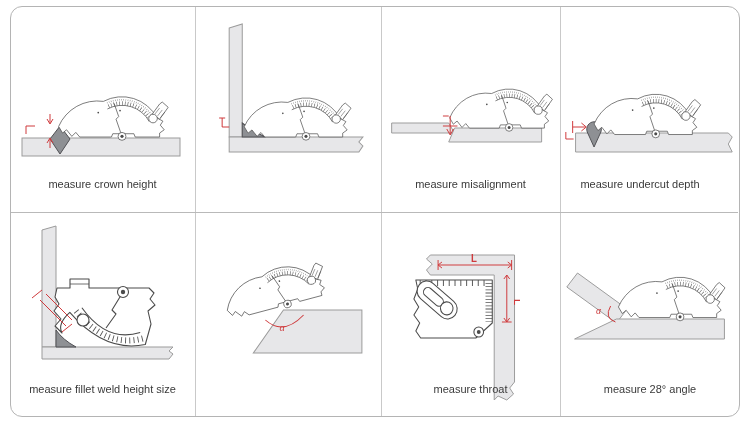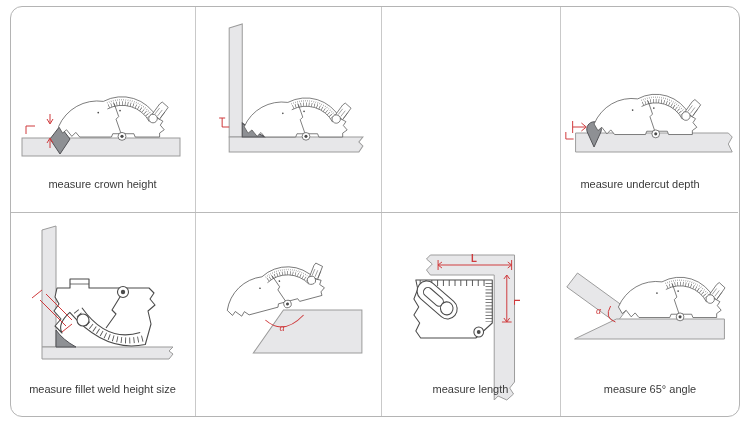--- a/index.html
+++ b/index.html
@@ -71,20 +71,34 @@
       <path d="M47,117 L47,131 L70,131 Q55,124 47,117 Z" fill="#8e9094" stroke="#515155"></path>
       <g transform="translate(46.4,68.9) scale(0.64)">
           <use href="#gauge"></use>
         </g>
       <g stroke="#cf3a3c" stroke-width="1" fill="none">
         <path d="M27,112 v9 M27,121 h7 M24,112 h6"></path>
       </g>
     </svg>
   </div>
 
+  <div class="panel" style="left:381px;top:6px;width:179px;height:206px">
+    <svg width="179" height="206" viewBox="0 0 185 206" preserveAspectRatio="none">
+      <polygon points="11,117 70,117 76,127 11,127" fill="#e7e7e9" stroke="#9b9b9b"></polygon>
+      <polygon points="76,122 166,122 166,136 70,136" fill="#e7e7e9" stroke="#9b9b9b"></polygon>
+      <g transform="translate(68.4,60) scale(0.64)">
+          <use href="#gauge"></use>
+        </g>
+      <g stroke="#cf3a3c" stroke-width="1" fill="none">
+        <path d="M64,120 H79 M71.5,110 V128 M64,110 H70"></path>
+        <path d="M68,123 L71.5,129 L75,123"></path>
+      </g>
+    </svg>
+    <div class="caption cap-r1">measure misalignment</div>
+  </div>
 
   <div class="panel" style="left:560px;top:6px;width:160px;height:206px">
     <svg width="180" height="206" viewBox="0 0 185 206" preserveAspectRatio="none">
       <polygon points="16,127 173,127 177,131 173,138 177,146 16,146" fill="#e7e7e9" stroke="#9b9b9b"></polygon>
       <path d="M28,126 A7.5 7.5 0 1 1 42,126 L35,141 Z" fill="#8e9094" stroke="#515155"></path>
       <g transform="translate(32.4,64.5) scale(0.66)">
           <use href="#gauge"></use>
         </g>
       <g stroke="#cf3a3c" stroke-width="1" fill="none">
         <path d="M6,133 h8 M6,133 v-7"></path>
@@ -150,30 +164,30 @@
       </g>
       <g stroke="#cf3a3c" stroke-width="1" fill="none">
         <path d="M59,53 H135 M59,48 V58 M135,48 V58"></path>
         <path d="M63,50 L59,53 L63,56 M131,50 L135,53 L131,56"></path>
         <path d="M130,63 V110 M125,110 H135"></path>
         <path d="M127,67 L130,63 L133,67 M127,106 L130,110 L133,106"></path>
       </g>
       <text x="93" y="50" font-size="10" font-weight="bold" fill="#cf3a3c">L</text>
       <text x="137" y="87" font-size="10" font-weight="bold" fill="#cf3a3c" transform="rotate(90 137 87)">L</text>
     </svg>
-    <div class="caption cap-r2">measure length</div>
+    <div class="caption cap-r2">measure throat</div>
   </div>
 
   <div class="panel" style="left:560px;top:212px;width:180px;height:205px">
     <svg width="180" height="205" viewBox="0 0 185 205" preserveAspectRatio="none">
       <polygon points="18,61 69,97 58,111 7,75" fill="#e7e7e9" stroke="#9b9b9b"></polygon>
       <polygon points="58,107 169,107 169,127 15,127" fill="#e7e7e9" stroke="#9b9b9b"></polygon>
       <g transform="translate(57.4,41.5) scale(0.66)">
           <use href="#gauge"></use>
         </g>
       <g>
         <path d="M52,94 Q45,106 57,110" stroke="#cf3a3c" fill="none" stroke-width="1"></path>
         <text x="37" y="102" font-size="9" font-style="italic" fill="#cf3a3c">α</text>
       </g>
     </svg>
-    <div class="caption cap-r2">measure 65° angle</div>
+    <div class="caption cap-r2">measure 28° angle</div>
   </div>
 </div>
 
 </body></html>

